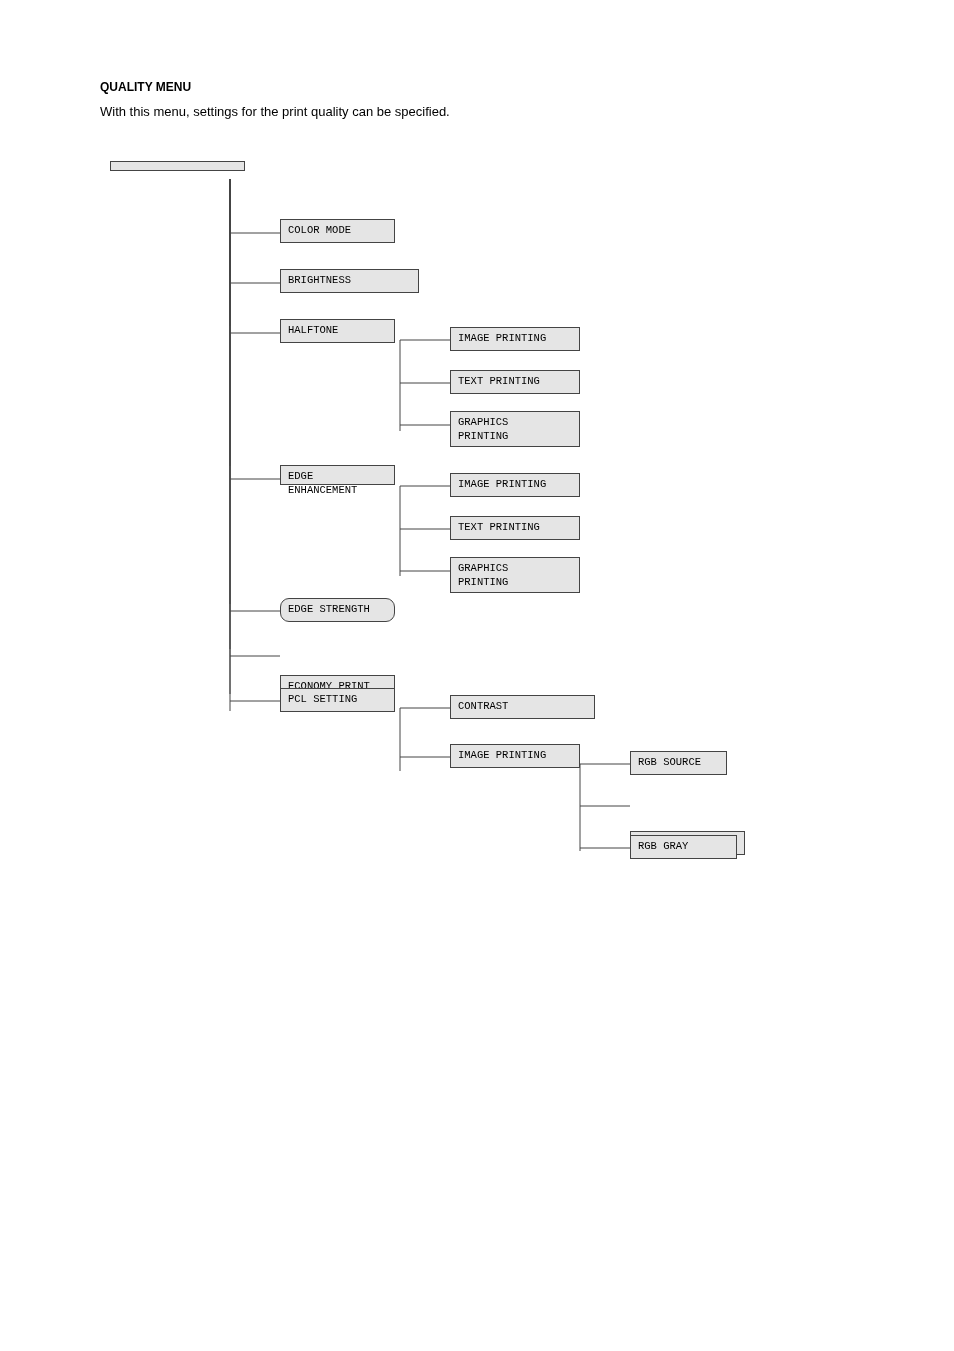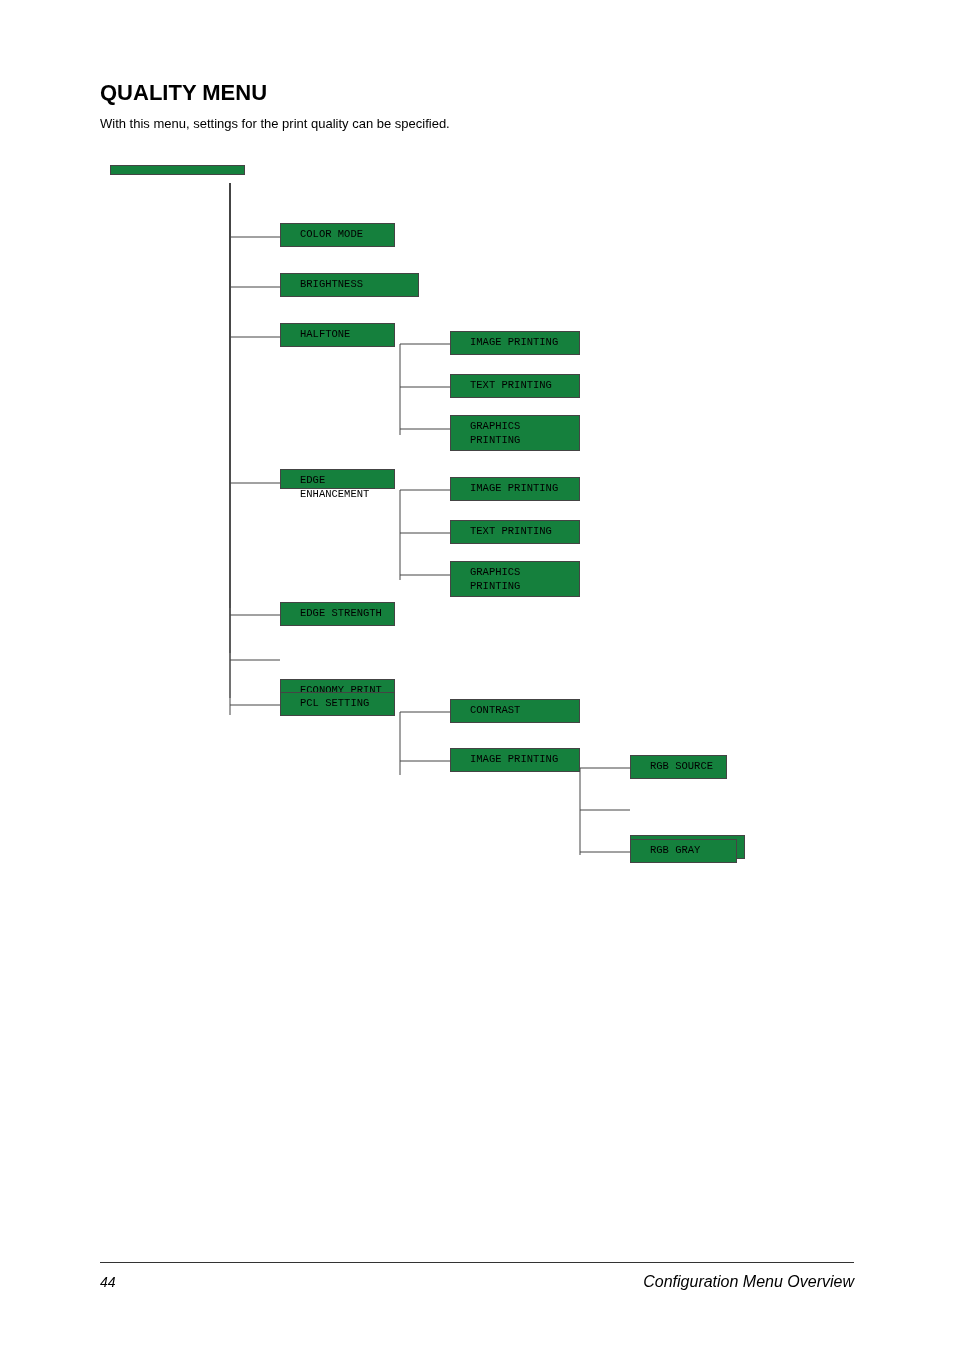--- a/index.html
+++ b/index.html
@@ -13,29 +13,29 @@
 
     .page {
       width: 954px;
       min-height: 1351px;
       background: #fff;
       padding: 80px 100px 60px 100px;
       position: relative;
     }
 
     .section-title {
-      font-size: 22px;
+      font-size: 12px;
       font-weight: bold;
       margin-bottom: 10px;
       font-family: Arial, sans-serif;
     }
 
     .section-desc {
       font-size: 13px;
-      margin-bottom: 24px;
+      margin-bottom: 32px;
       font-family: Arial, sans-serif;
     }
 
     
     .footer {
       position: absolute;
       bottom: 60px;
       left: 100px;
       right: 100px;
       border-top: 1px solid #333;
@@ -70,24 +70,24 @@
       top: 0;
       left: 0;
       width: 100%;
       height: 100%;
       pointer-events: none;
     }
 
     .node {
       position: absolute;
       border: 1px solid #444;
-      padding: 4px 19px;
+      padding: 4px 7px;
       font-family: 'Courier New', Courier, monospace;
       font-size: 10.5px;
-      background: #15803d;
+      background: #e5e5e5;
       line-height: 1.3;
       white-space: pre;
     }
   </style>
 </head>
 <body>
 
 <div class="page">
 
   <h1 class="section-title">QUALITY MENU</h1>
@@ -169,36 +169,32 @@
     <div class="node" style="left:170px; top:314px; width:115px; height:20px;">EDGE
 ENHANCEMENT</div>
 
     <div class="node" style="left:340px; top:322px; width:130px;">IMAGE PRINTING</div>
 
     <div class="node" style="left:340px; top:365px; width:130px;">TEXT PRINTING</div>
 
     <div class="node" style="left:340px; top:406px; width:130px; height:36px;">GRAPHICS
 PRINTING</div>
 
-    <div class="node" style="left:170px; top:447px; width:115px;">EDGE STRENGTH</div>
+    <div class="node" style="left:170px; top:447px; width:115px;border-radius:9px;">EDGE STRENGTH</div>
 
     <div class="node" style="left:170px; top:492px; width:115px;margin-top:32px;">ECONOMY PRINT</div>
 
     <div class="node" style="left:170px; top:537px; width:115px;">PCL SETTING</div>
 
-    <div class="node" style="left:340px; top:544px; width:130px;">CONTRAST</div>
+    <div class="node" style="left:340px; top:544px; width:145px;">CONTRAST</div>
 
     <div class="node" style="left:340px; top:593px; width:130px;">IMAGE PRINTING</div>
 
     <div class="node" style="left:520px; top:600px; width:97px;">RGB SOURCE</div>
 
     <div class="node" style="left:520px; top:680px; width:115px;">RGB INTENT</div>
 
     <div class="node" style="left:520px; top:684px; width:107px;">RGB GRAY</div>
 
   </div>
 
-  <div class="footer">
-    <span class="footer-page">44</span>
-    <span class="footer-title">Configuration Menu Overview</span>
-  </div>
 
 </div>
 
 </body></html>

